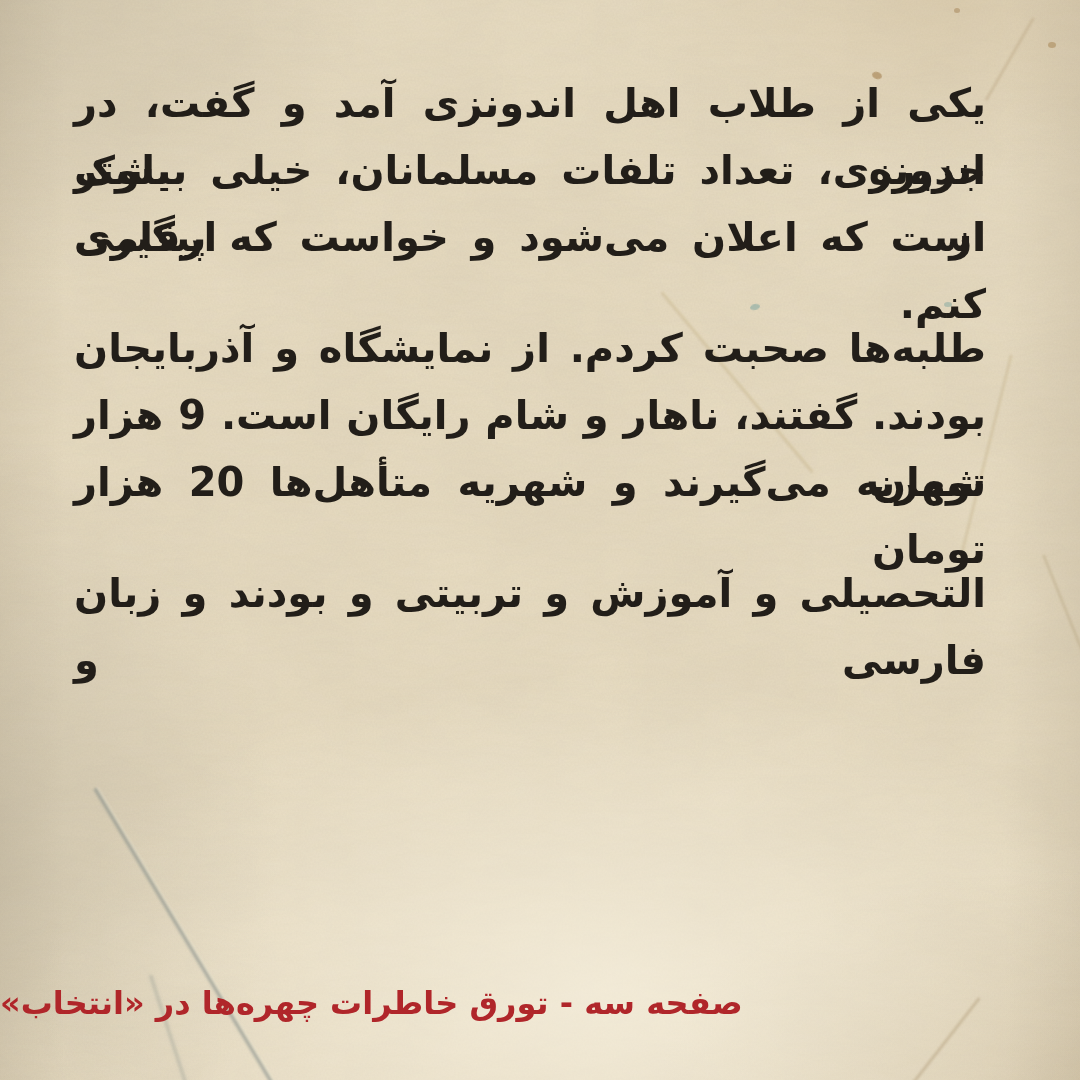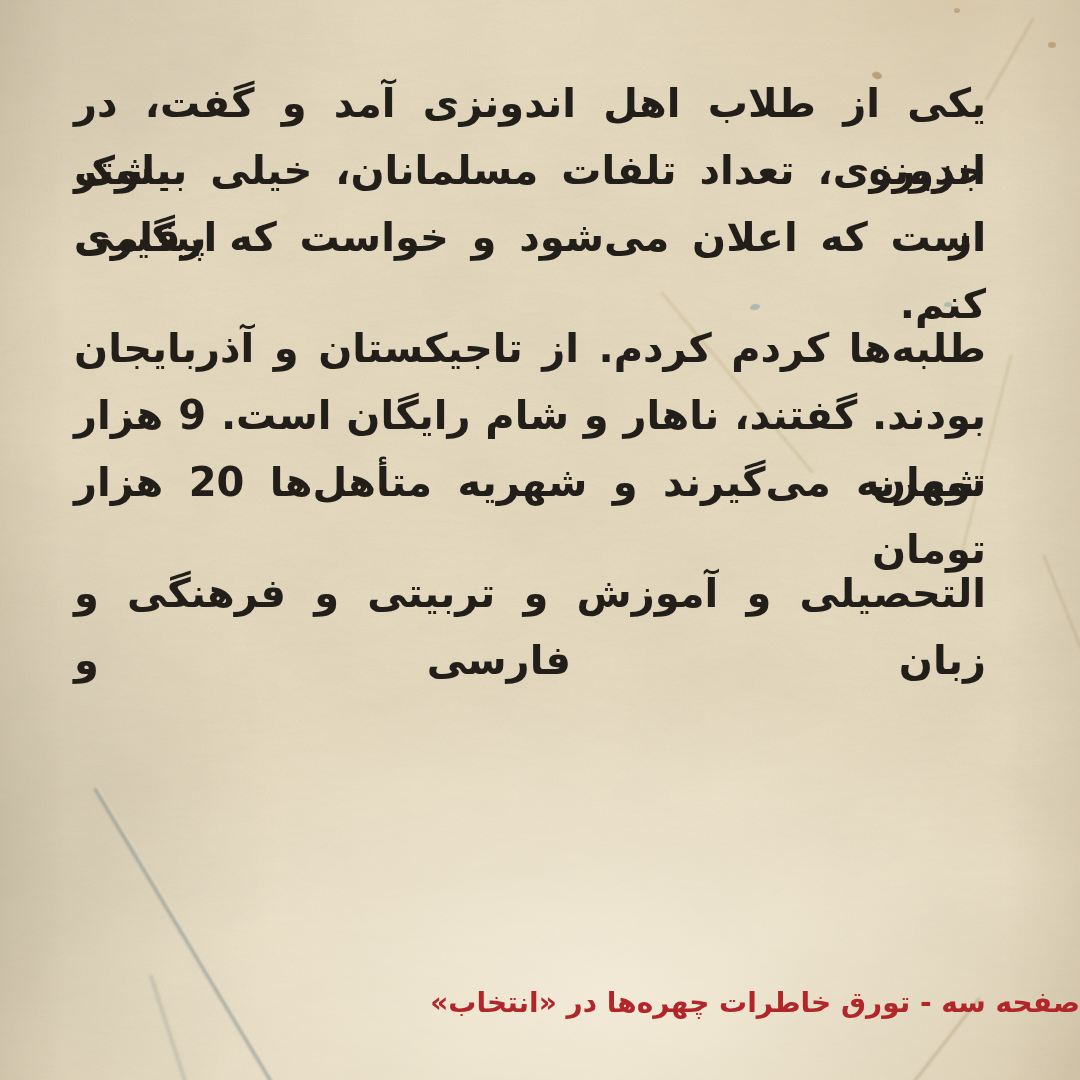--- a/index.html
+++ b/index.html
@@ -81,24 +81,23 @@
   }
   .para{margin:0 0 44px 0;}
   .line{
     height:67px;line-height:67px;font-size:40px;
     text-align:justify;text-align-last:justify;
     white-space:normal;overflow:visible;
   }
   .line.end{text-align-last:right;}
   .footer{
     position:absolute;top:986px;left:0;right:0;
-    direction:rtl;text-align:right;
-    font-size:28px;font-weight:bold;color:var(--accent);
+    direction:rtl;text-align:left;
+    font-size:32px;font-weight:bold;color:var(--accent);
     line-height:34px;
-    margin-left:16px;
   }
 </style>
 </head>
 <body>
 
 <div class="page">
 
   <svg class="grain" width="1080" height="1080" xmlns="http://www.w3.org/2000/svg">
     <defs>
       <filter id="fMottle" x="0" y="0" width="100%" height="100%">
@@ -137,26 +136,26 @@
 
   <div class="content" dir="rtl">
 
     <p class="para">
       <span class="line" style="display:block">یکی از طلاب اهل اندونزی آمد و گفت، در جزیره بلوک</span>
       <span class="line" style="display:block">اندونزی، تعداد تلفات مسلمانان، خیلی بیشتر از ارقامی</span>
       <span class="line end" style="display:block">است که اعلان می‌شود و خواست که پیگیری کنم.</span>
     </p>
 
     <p class="para">
-      <span class="line" style="display:block">طلبه‌ها کردم کردم. از تاجیکستان و آذربایجان</span>
+      <span class="line" style="display:block">طلبه‌ها صحبت کردم. از نمایشگاه و آذربایجان</span>
       <span class="line" style="display:block">بودند. گفتند، ناهار و شام رایگان است. 9 هزار تومان</span>
       <span class="line" style="display:block">شهریه می‌گیرند و شهریه متأهل‌ها 20 هزار تومان</span>
     </p>
 
     <p class="para">
-      <span class="line" style="display:block">التحصیلی و آموزش و تربیتی و فرهنگی و زبان فارسی و</span>
+      <span class="line" style="display:block">التحصیلی و آموزش و تربیتی و بودند و زبان فارسی و</span>
     </p>
 
   </div>
 
   <div class="footer" dir="rtl">صفحه سه - تورق خاطرات چهره‌ها در «انتخاب»</div>
 
 </div>
 
 </body></html>

